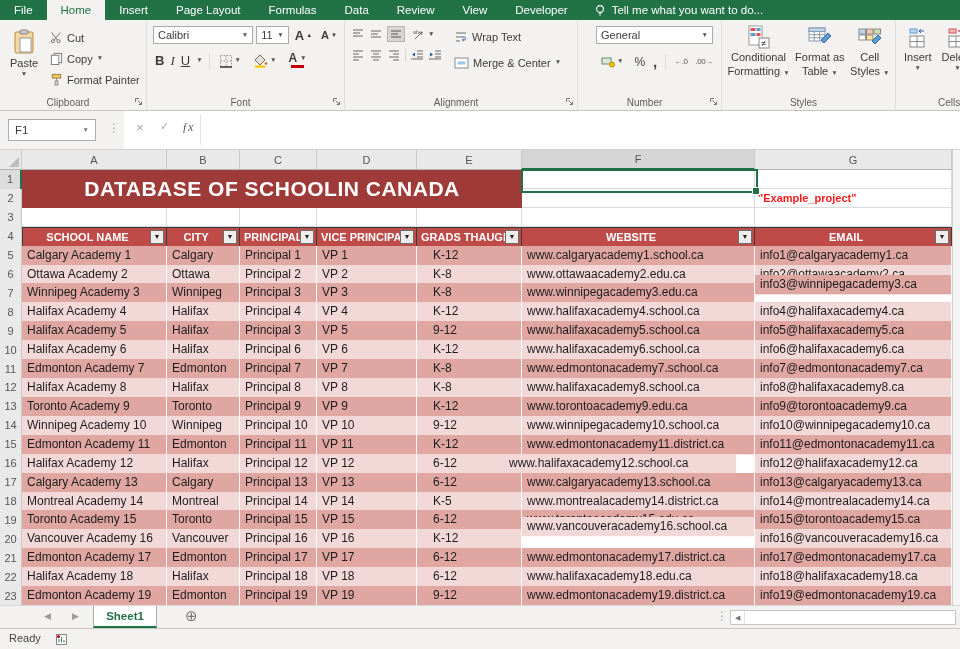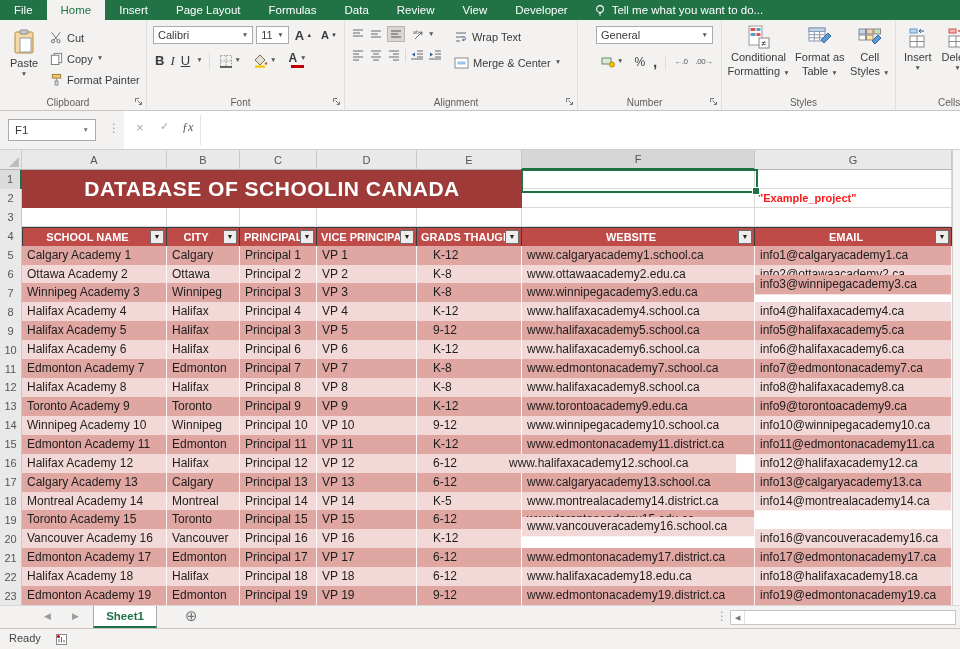--- a/index.html
+++ b/index.html
@@ -558,20 +558,21 @@
       <div class="cell data-cell band-light c4" style="left: 417px; top: 341.522px; width: 105px; height: 19.913px;">K-5</div>
       <div class="cell data-cell band-light c5" style="left: 522px; top: 341.522px; width: 233px; height: 19.913px;">www.montrealacademy14.district.ca</div>
       <div class="cell data-cell band-light c6" style="left: 755px; top: 341.522px; width: 197px; height: 19.913px;">info14@montrealacademy14.ca</div>
       <div class="cell rowhead" style="left: 0px; top: 360.435px; width: 22px; height: 19.913px;">19</div>
       <div class="cell data-cell band-dark c0" style="left: 22px; top: 360.435px; width: 145px; height: 19.913px;">Toronto Academy 15</div>
       <div class="cell data-cell band-dark c1" style="left: 167px; top: 360.435px; width: 73px; height: 19.913px;">Toronto</div>
       <div class="cell data-cell band-dark c2" style="left: 240px; top: 360.435px; width: 77px; height: 19.913px;">Principal 15</div>
       <div class="cell data-cell band-dark c3" style="left: 317px; top: 360.435px; width: 100px; height: 19.913px;">VP 15</div>
       <div class="cell data-cell band-dark c4" style="left: 417px; top: 360.435px; width: 105px; height: 19.913px;">6-12</div>
       <div class="cell data-cell band-dark c5" style="left: 522px; top: 360.435px; width: 233px; height: 19.913px;">www.torontoacademy15.edu.ca</div>
+      <div class="cell data-cell band-dark c6" style="left: 755px; top: 360.435px; width: 197px; height: 19.913px;">info15@torontoacademy15.ca</div>
       <div class="cell rowhead" style="left: 0px; top: 379.348px; width: 22px; height: 19.913px;">20</div>
       <div class="cell data-cell band-light c0" style="left: 22px; top: 379.348px; width: 145px; height: 19.913px;">Vancouver Academy 16</div>
       <div class="cell data-cell band-light c1" style="left: 167px; top: 379.348px; width: 73px; height: 19.913px;">Vancouver</div>
       <div class="cell data-cell band-light c2" style="left: 240px; top: 379.348px; width: 77px; height: 19.913px;">Principal 16</div>
       <div class="cell data-cell band-light c3" style="left: 317px; top: 379.348px; width: 100px; height: 19.913px;">VP 16</div>
       <div class="cell data-cell band-light c4" style="left: 417px; top: 379.348px; width: 105px; height: 19.913px;">K-12</div>
       <div class="cell data-cell band-light c5" style="left: 522px; top: 367px; width: 233px; height: 19.913px;">www.vancouveracademy16.school.ca</div>
       <div class="cell data-cell band-light c6" style="left: 755px; top: 379.348px; width: 197px; height: 19.913px;">info16@vancouveracademy16.ca</div>
       <div class="cell rowhead" style="left: 0px; top: 398.261px; width: 22px; height: 19.913px;">21</div>
       <div class="cell data-cell band-dark c0" style="left: 22px; top: 398.261px; width: 145px; height: 19.913px;">Edmonton Academy 17</div>

